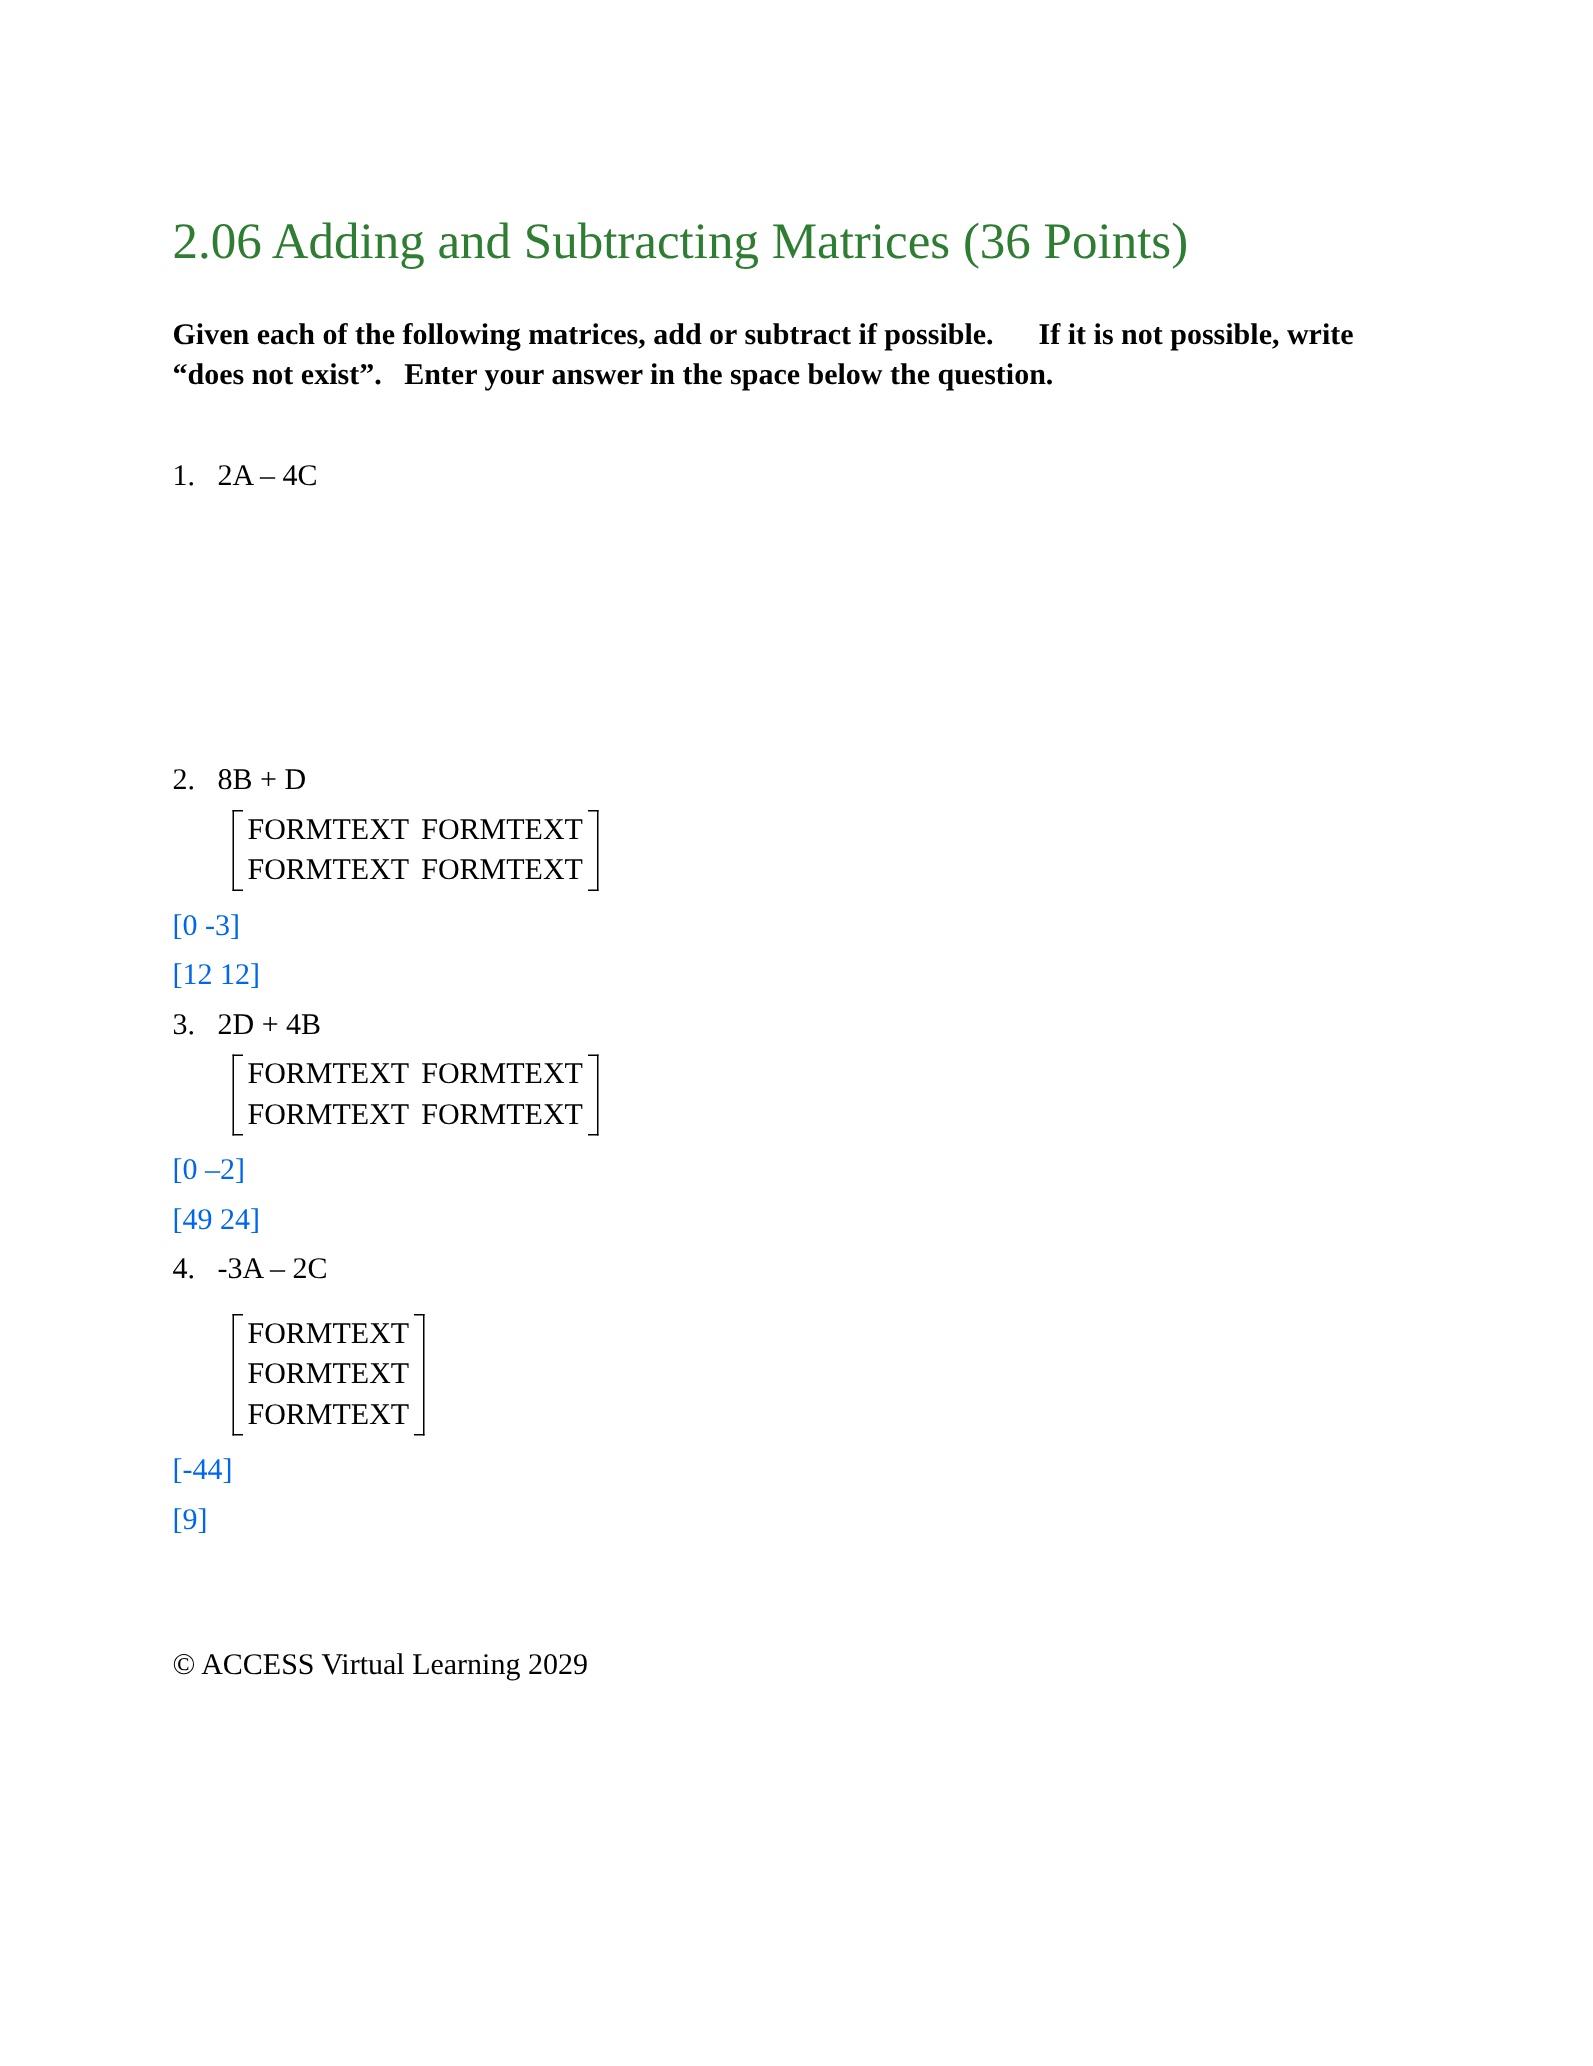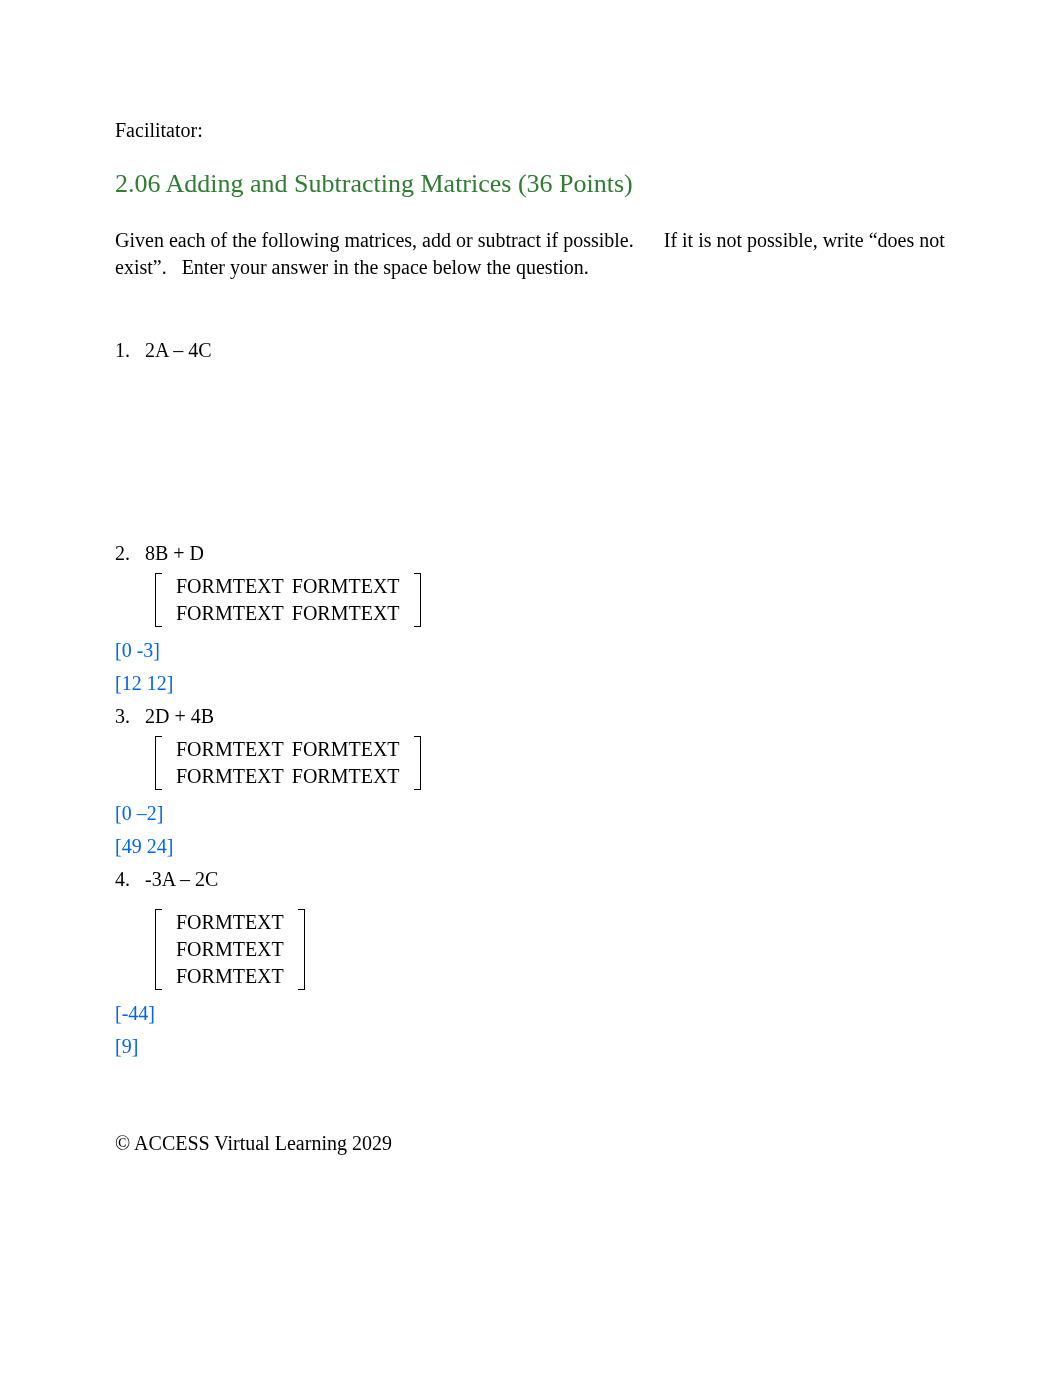--- a/index.html
+++ b/index.html
@@ -24,45 +24,46 @@
     }
     .header-left {
       flex: 0 0 50%;
     }
     .header-right {
       flex: 0 0 50%;
     }
     h1.title {
       color: #2e7d32;
       font-weight: normal;
-      font-size: 26px;
+      font-size: 34px;
       margin-top: 24px;
       margin-bottom: 26px;
       line-height: 1.25;
     }
     .instructions {
-      margin-bottom: 56px;
+      margin-bottom: 40px;
+      font-weight: bold;
     }
     .q {
       display: flex;
       margin-bottom: 6px;
     }
     .qnum {
       width: 30px;
       flex-shrink: 0;
     }
     .matrix-wrap {
       display: flex;
       margin-left: 40px;
       margin-bottom: 6px;
     }
     .matrix {
       display: inline-block;
       position: relative;
-      padding: 0 17px;
+      padding: 0 6px;
     }
     .matrix::before,
     .matrix::after {
       content: "";
       position: absolute;
       top: 0;
       bottom: 0;
       width: 6px;
       border-top: 1.5px solid #000;
       border-bottom: 1.5px solid #000;
@@ -91,23 +92,20 @@
     .footer {
       margin-top: 70px;
     }
   </style>
 </head>
 <body>
 
 <div class="header-row">
 </div>
 <div class="header-row">
-  <div class="header-right">
-    <span>Facilitator:</span><span></span>
-  </div>
 </div>
 
 <h1 class="title">2.06 Adding and Subtracting Matrices (36 Points)</h1>
 
 <p class="instructions">Given each of the following matrices, add or subtract if possible.&nbsp;&nbsp;&nbsp;&nbsp;&nbsp;&nbsp;If it is not possible, write “does not exist”.&nbsp;&nbsp;&nbsp;Enter your answer in the space below the question.</p>
 
 <div class="q">
   <span class="qnum">1.</span>
   <span>2A – 4C</span>
 </div>

